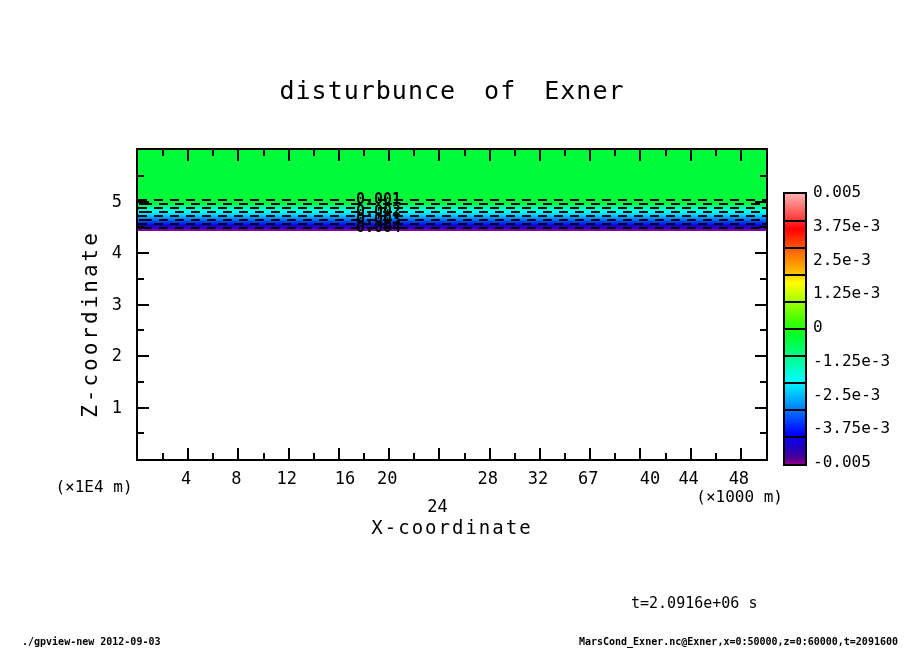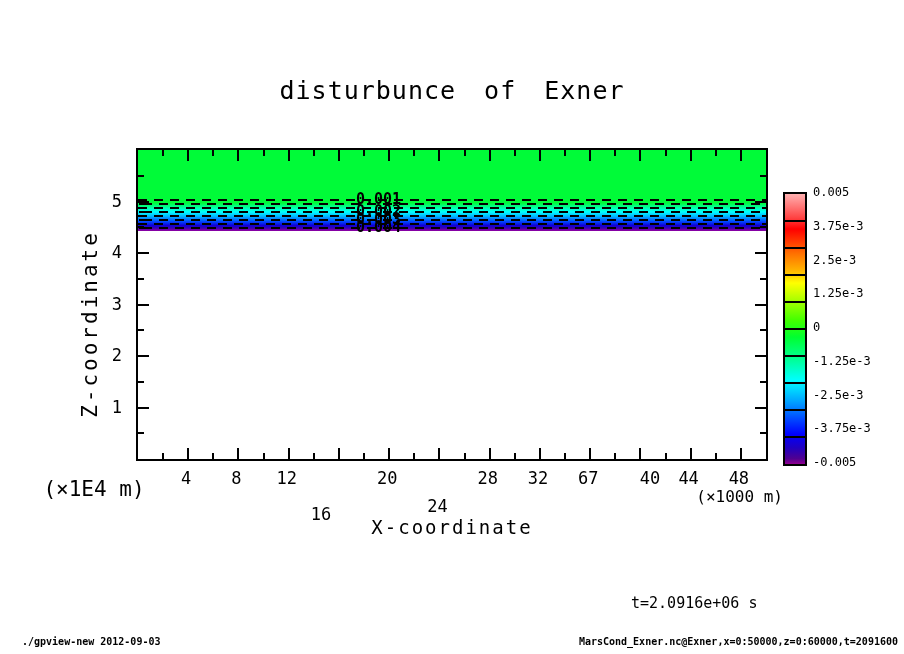--- a/index.html
+++ b/index.html
@@ -21,31 +21,31 @@
   .clabel{position:absolute;font-size:15px;font-weight:bold;line-height:14px;}
 
   .xticklabel{position:absolute;width:44px;text-align:center;font-size:17px;top:468px;}
   .yticklabel{position:absolute;width:34px;text-align:right;font-size:17px;left:88px;height:20px;}
 
   .yaxis-title{position:absolute;left:-10px;top:312px;width:220px;text-align:center;
         transform:translateX(-50%) rotate(-90deg);transform-origin:50% 50%;
         font-size:21px;letter-spacing:3px;left:90px;}
   .xaxis-title{position:absolute;left:0;top:516px;width:904px;text-align:center;
         font-size:19px;letter-spacing:2px;}
-  .yunit{position:absolute;left:36px;top:477px;width:116px;text-align:center;font-size:21px;}
+  .yunit{position:absolute;left:36px;top:477px;width:116px;text-align:center;font-size:16px;}
   .xunit{position:absolute;left:633px;top:487px;width:150px;text-align:right;font-size:16px;}
 
   .contour-interval{position:absolute;left:0;top:566px;width:904px;text-align:center;
         font-size:17px;}
   .time-label{position:absolute;left:631px;top:594px;font-size:15px;}
 
   #colorbar{position:absolute;left:783px;top:192px;width:20px;height:270px;
         border:2px solid #000;box-sizing:content-box;}
   .cbsep{position:absolute;left:0;width:20px;height:2px;background:#000;}
-  .cblabel{position:absolute;left:813px;font-size:12px;height:20px;line-height:20px;}
+  .cblabel{position:absolute;left:813px;font-size:16px;height:20px;line-height:20px;}
 
   .footer{position:absolute;top:636px;font-size:10px;font-weight:bold;letter-spacing:0;}
   #footer-left{left:22px;}
   #footer-right{left:520px;width:378px;text-align:right;}
 </style>
 </head>
 <body>
 
 <div id="canvas">
 
@@ -143,21 +143,21 @@
           <div class="tick" style="left: 0px; top: 24.75px; width: 6px; height: 2px;"></div>
           <div class="tick" style="left: 622px; top: 24.75px; width: 6px; height: 2px;"></div>
         </div>
     </div>
   </div>
 
   <div id="xlabels">
       <div class="xticklabel" style="left: 164.24px;">4</div>
       <div class="xticklabel" style="left: 214.48px;">8</div>
       <div class="xticklabel" style="left: 264.72px;">12</div>
-      <div class="xticklabel" style="left: 299px; margin-top: 36px;">16</div>
+      <div class="xticklabel" style="left: 323px;">16</div>
       <div class="xticklabel" style="left: 365.2px;">20</div>
       <div class="xticklabel" style="left: 415.44px; margin-top: 28px;">24</div>
       <div class="xticklabel" style="left: 465.68px;">28</div>
       <div class="xticklabel" style="left: 515.92px;">32</div>
       <div class="xticklabel" style="left: 566.16px;">67</div>
       <div class="xticklabel" style="left: 628px;">40</div>
       <div class="xticklabel" style="left: 666.64px;">44</div>
       <div class="xticklabel" style="left: 716.88px;">48</div>
     </div>
   <div id="ylabels">

